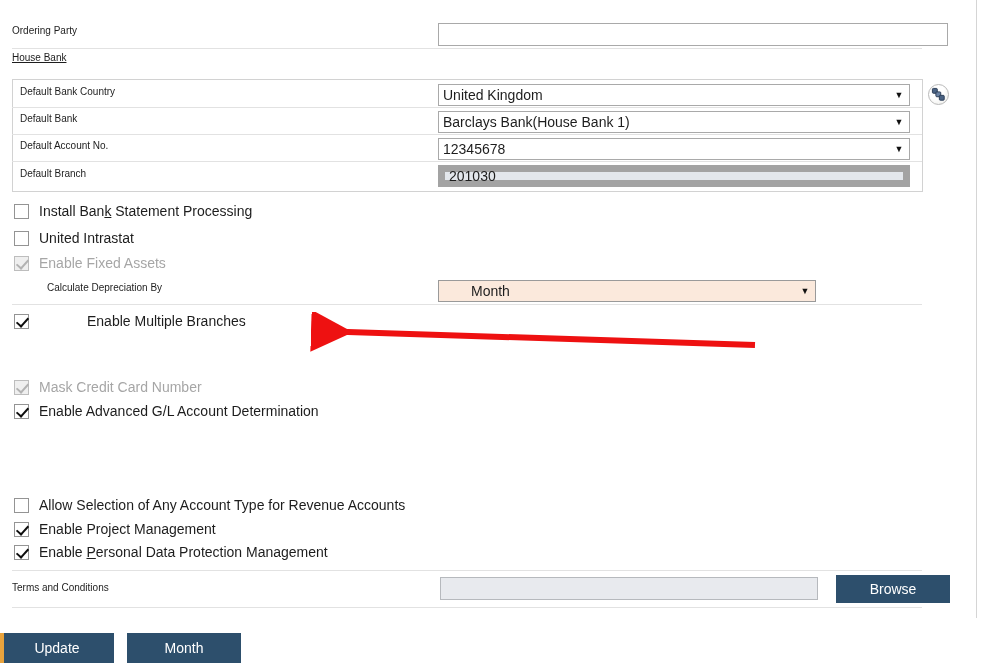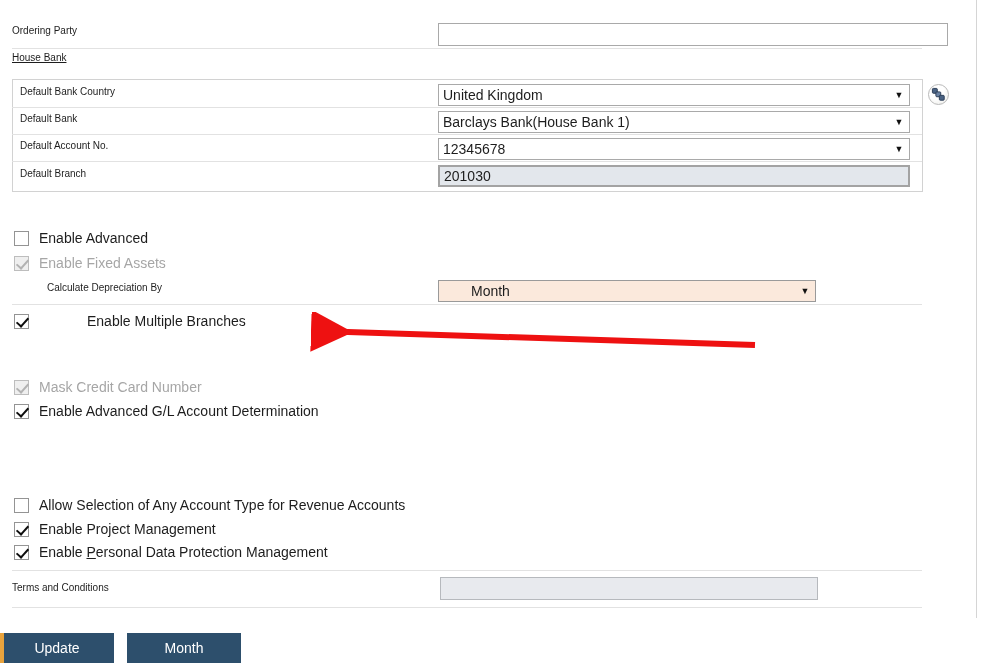--- a/index.html
+++ b/index.html
@@ -100,21 +100,21 @@
     color: #111;
     line-height: 1;
   }
   .combo.peach {
     background: #fbe9dc;
     border: 1px solid #9a9a9a;
     padding-left: 28px;
   }
   .combo.flat-readonly {
     background: #e3e7ec;
-    border: 2px solid #a3a3a3;
+    border: 7px solid #a3a3a3;
   }
 
   
   .groupbox {
     position: absolute;
     box-sizing: border-box;
     border: 1px solid #d2d2d2;
     background: transparent;
   }
 
@@ -271,24 +271,28 @@
   </div>
   <div class="row-sep" style="top:161px; width:910px;"></div>
 
   <div class="form-row" style="top:165px;">
     <span class="field-label" style="left:8px;">Default Branch</span>
   </div>
   <div class="combo flat-readonly" style="left:438px; top:165px; width:472px;">
     <span class="combo-text">201030</span>
   </div>
 
+  <div class="cb-row" style="top:200px;">
+    <span class="cbox"></span>
+    <span class="cb-label"><span>Install Ban</span><u>k</u><span> Statement Processing</span></span>
+  </div>
 
   <div class="cb-row" style="top:227px;">
     <span class="cbox"></span>
-    <span class="cb-label"><span>Enable Advanced</span><u></u><span></span></span>
+    <span class="cb-label"><span>United Intrastat</span><u></u><span></span></span>
   </div>
 
   <div class="cb-row" style="top:252px;">
     <span class="cbox checked disabled"></span>
     <span class="cb-label disabled"><span>Enable Fixed Assets</span><u></u><span></span></span>
   </div>
 
   <div class="form-row" style="top:279px; left:47px;">
     <span class="field-label">Calculate Depreciation By</span>
   </div>
@@ -327,20 +331,23 @@
     <span class="cbox checked"></span>
     <span class="cb-label"><span>Enable </span><u>P</u><span>ersonal Data Protection Management</span></span>
   </div>
 
   <div class="row-sep" style="top:570px; width:910px;"></div>
 
   <div class="form-row" style="top:579px;">
     <span class="field-label">Terms and Conditions</span>
   </div>
   <input class="txt-input readonly" style="left: 440px; top: 577px; width: 378px;" readonly="" value="">
+  <div class="btn" style="left:836px; top:575px; width:114px; height:28px;">
+    <span>Browse</span>
+  </div>
 
   <div class="row-sep" style="top:607px; width:910px;"></div>
 
   <div class="btn accent" style="left:0px; top:633px; width:114px; height:30px;">
     <span>Update</span>
   </div>
   <div class="btn" style="left:127px; top:633px; width:114px; height:30px;">
     <span>Month</span>
   </div>
 

